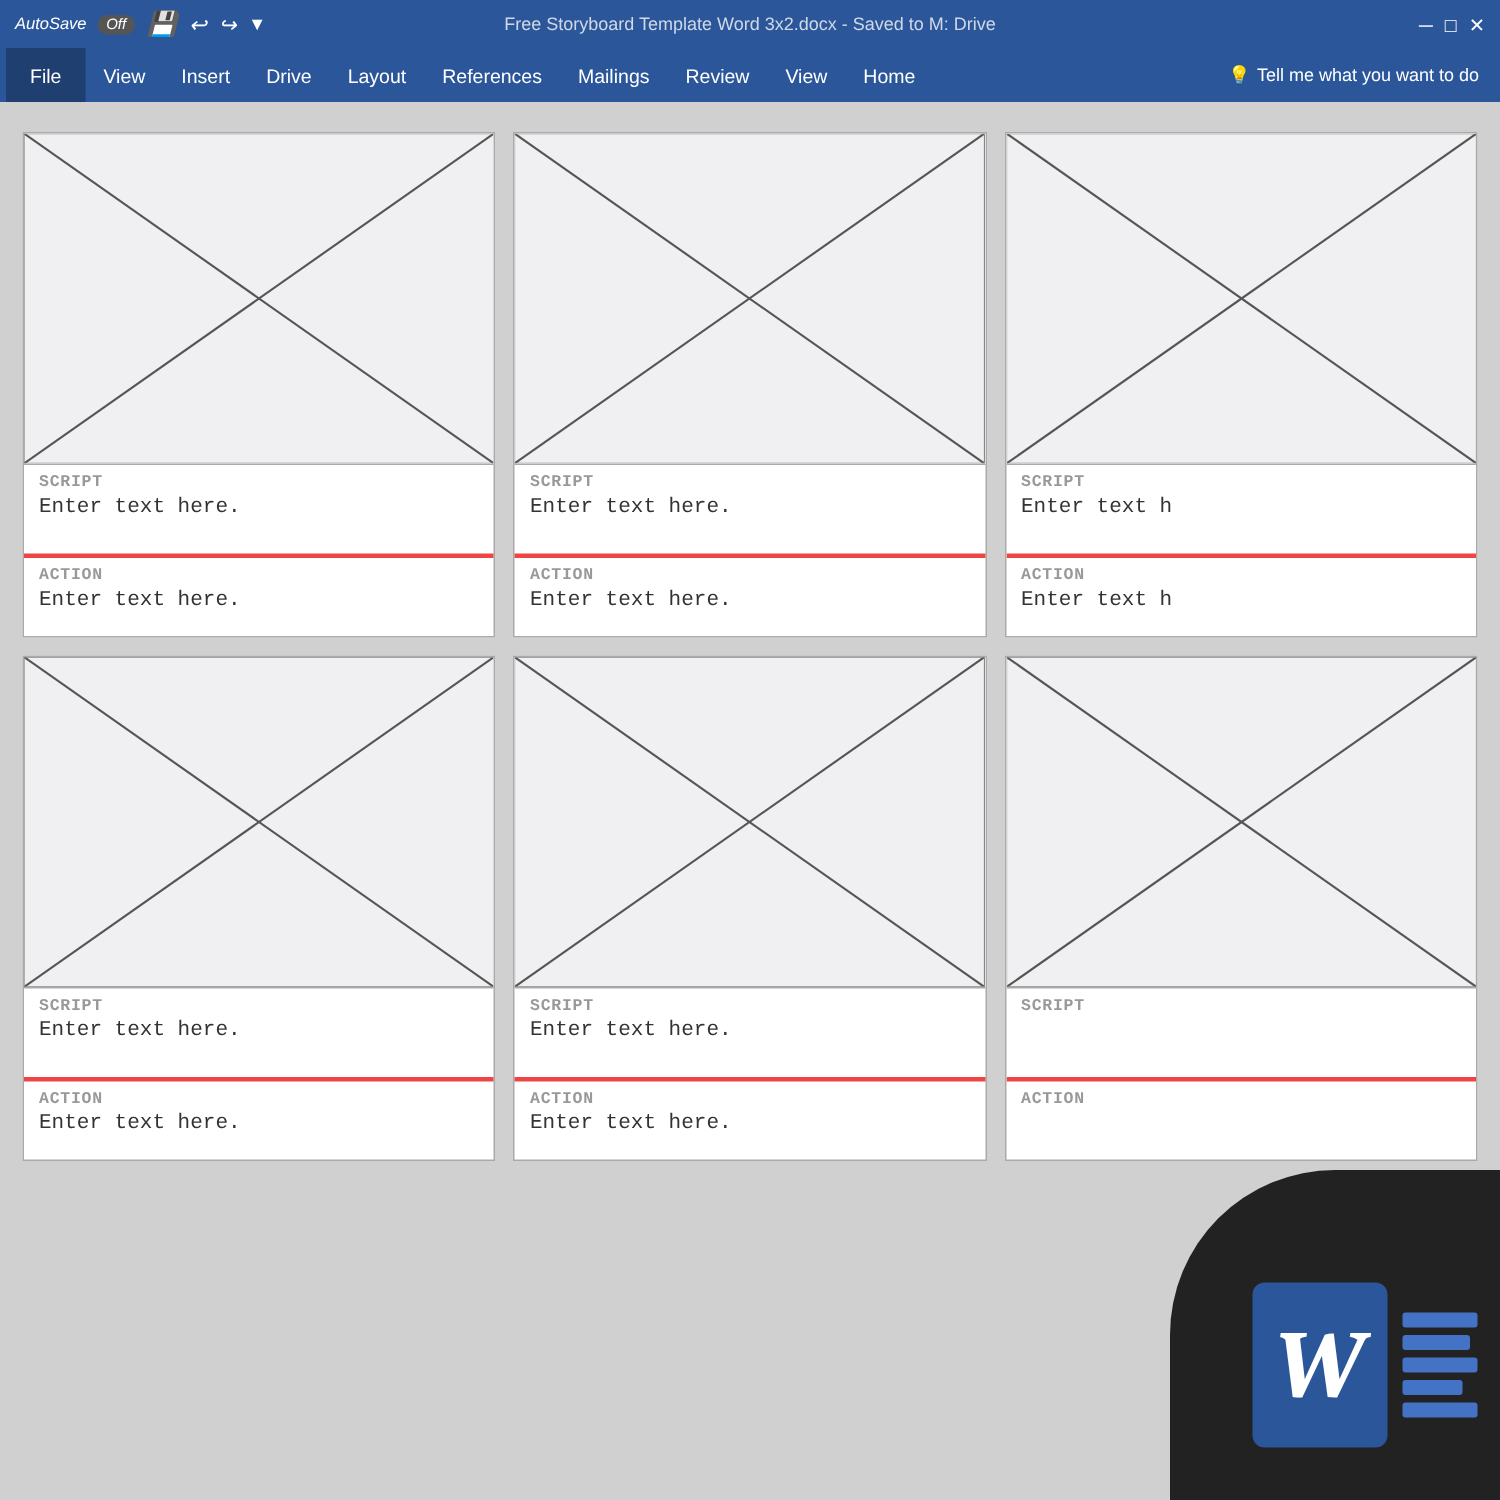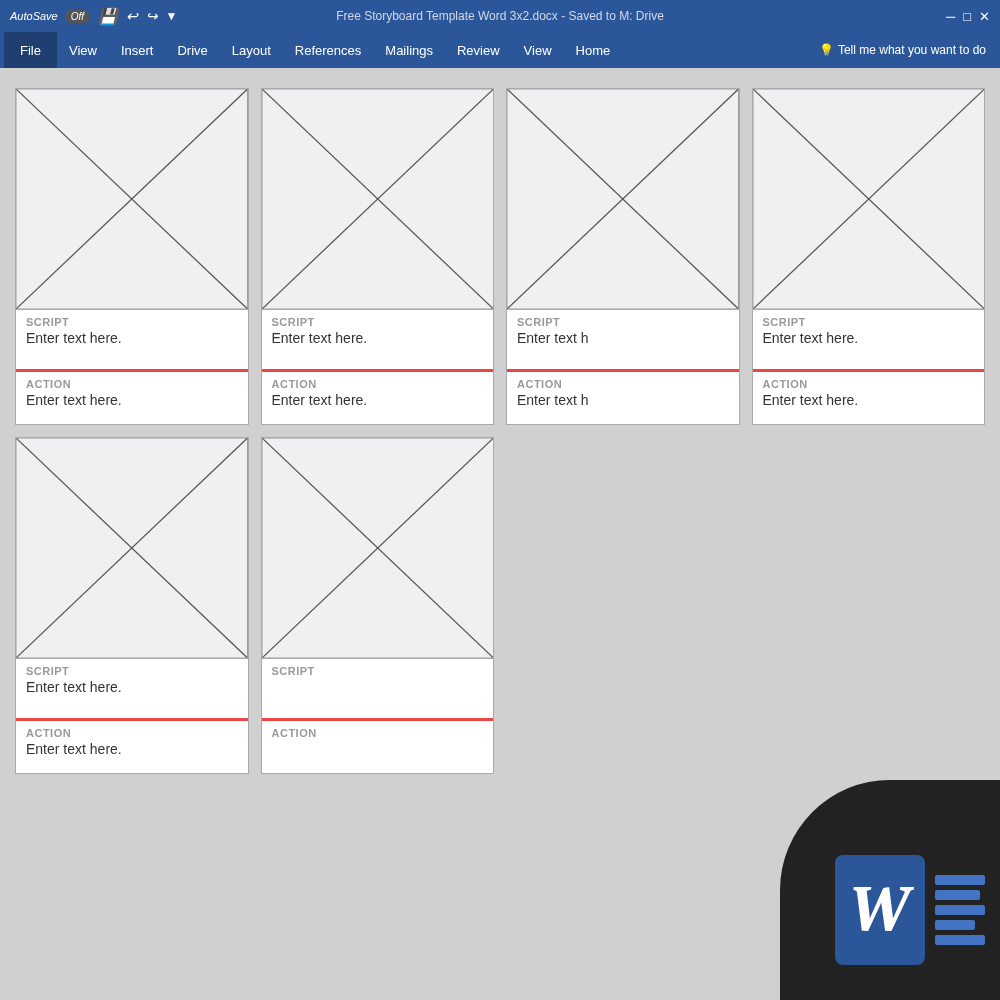--- a/index.html
+++ b/index.html
@@ -71,24 +71,25 @@
       background: #d0d0d0;
       width: 1000px;
       height: 932px;
       padding: 20px 15px;
       overflow: hidden;
     }
 
     
     #storyboard-grid {
       display: grid;
-      grid-template-columns: 1fr 1fr 1fr 1fr;
+      grid-template-columns: 1fr 1fr 1fr;
       grid-template-rows: auto auto;
       gap: 12px;
       background: #d0d0d0;
+      font-family: Liberation Mono, monospace;
     }
 
     .storyboard-cell {
       background: white;
       border: 1px solid #aaa;
       display: flex;
       flex-direction: column;
     }
 
     .frame-area {

